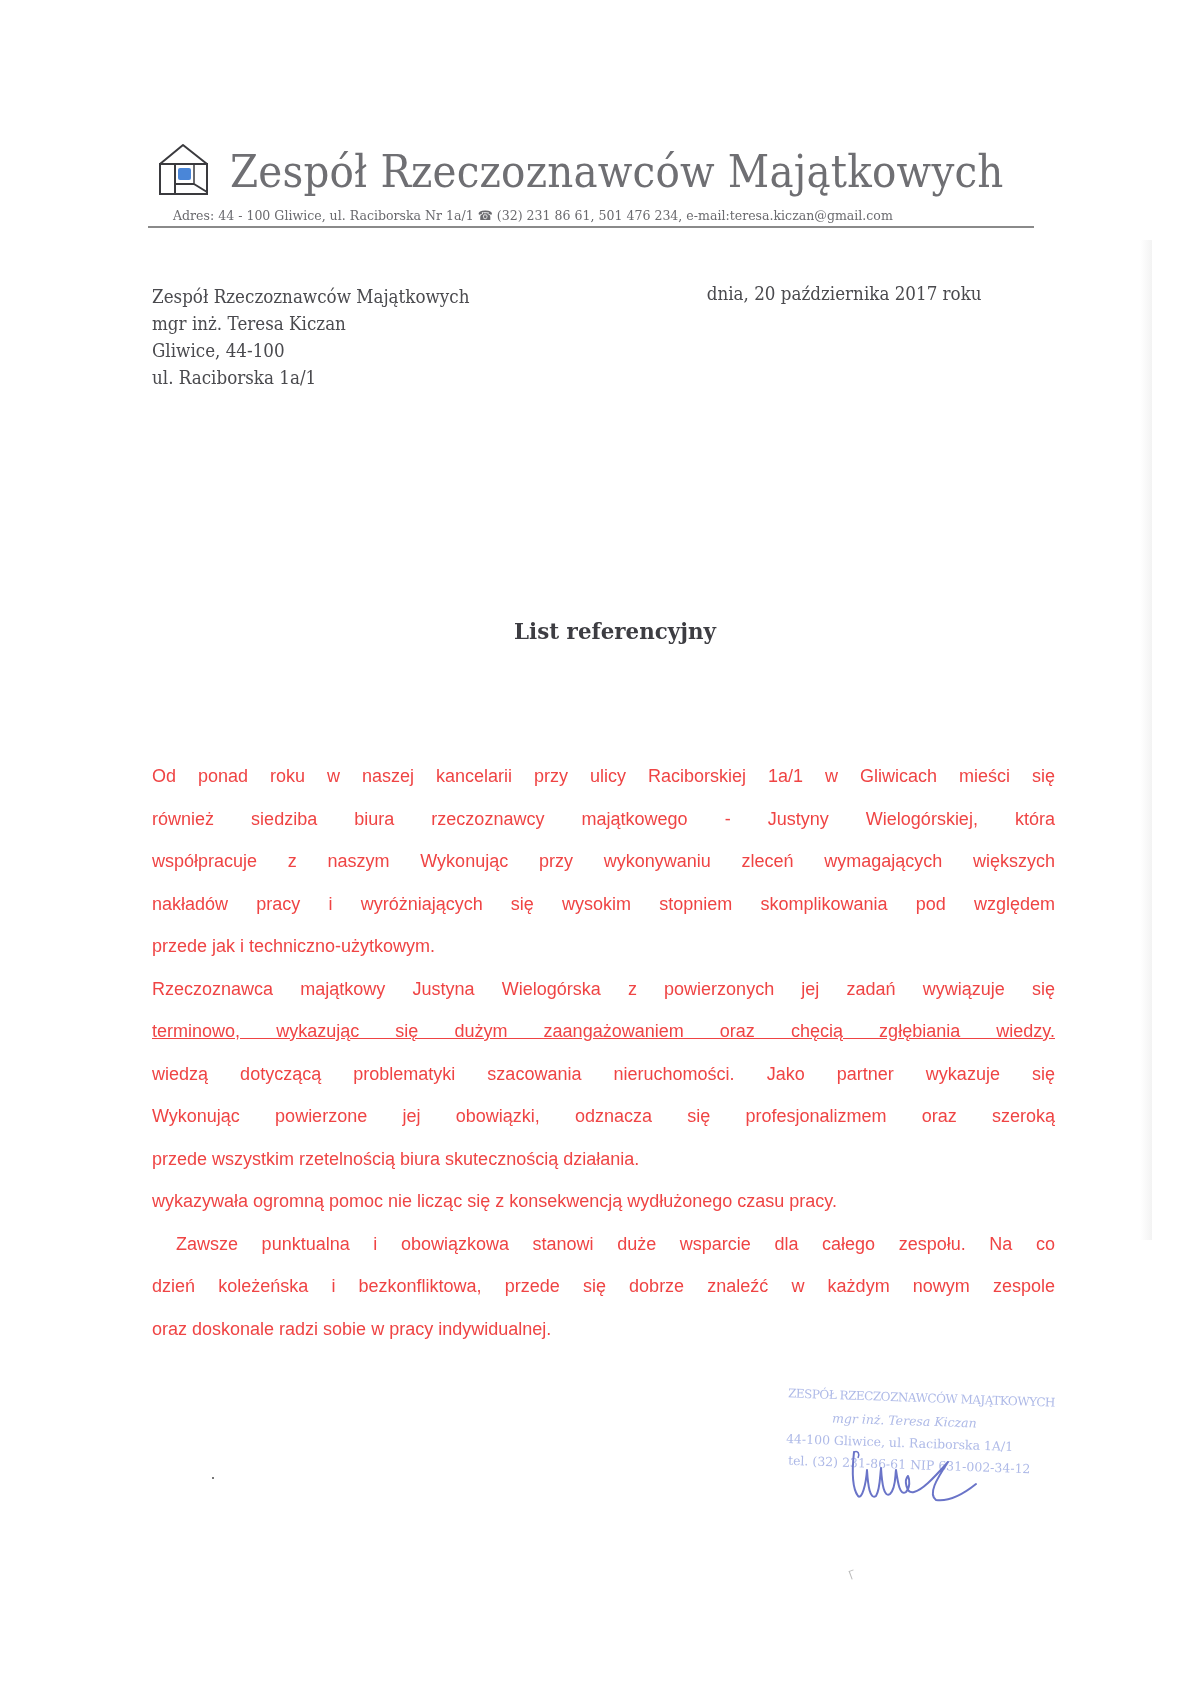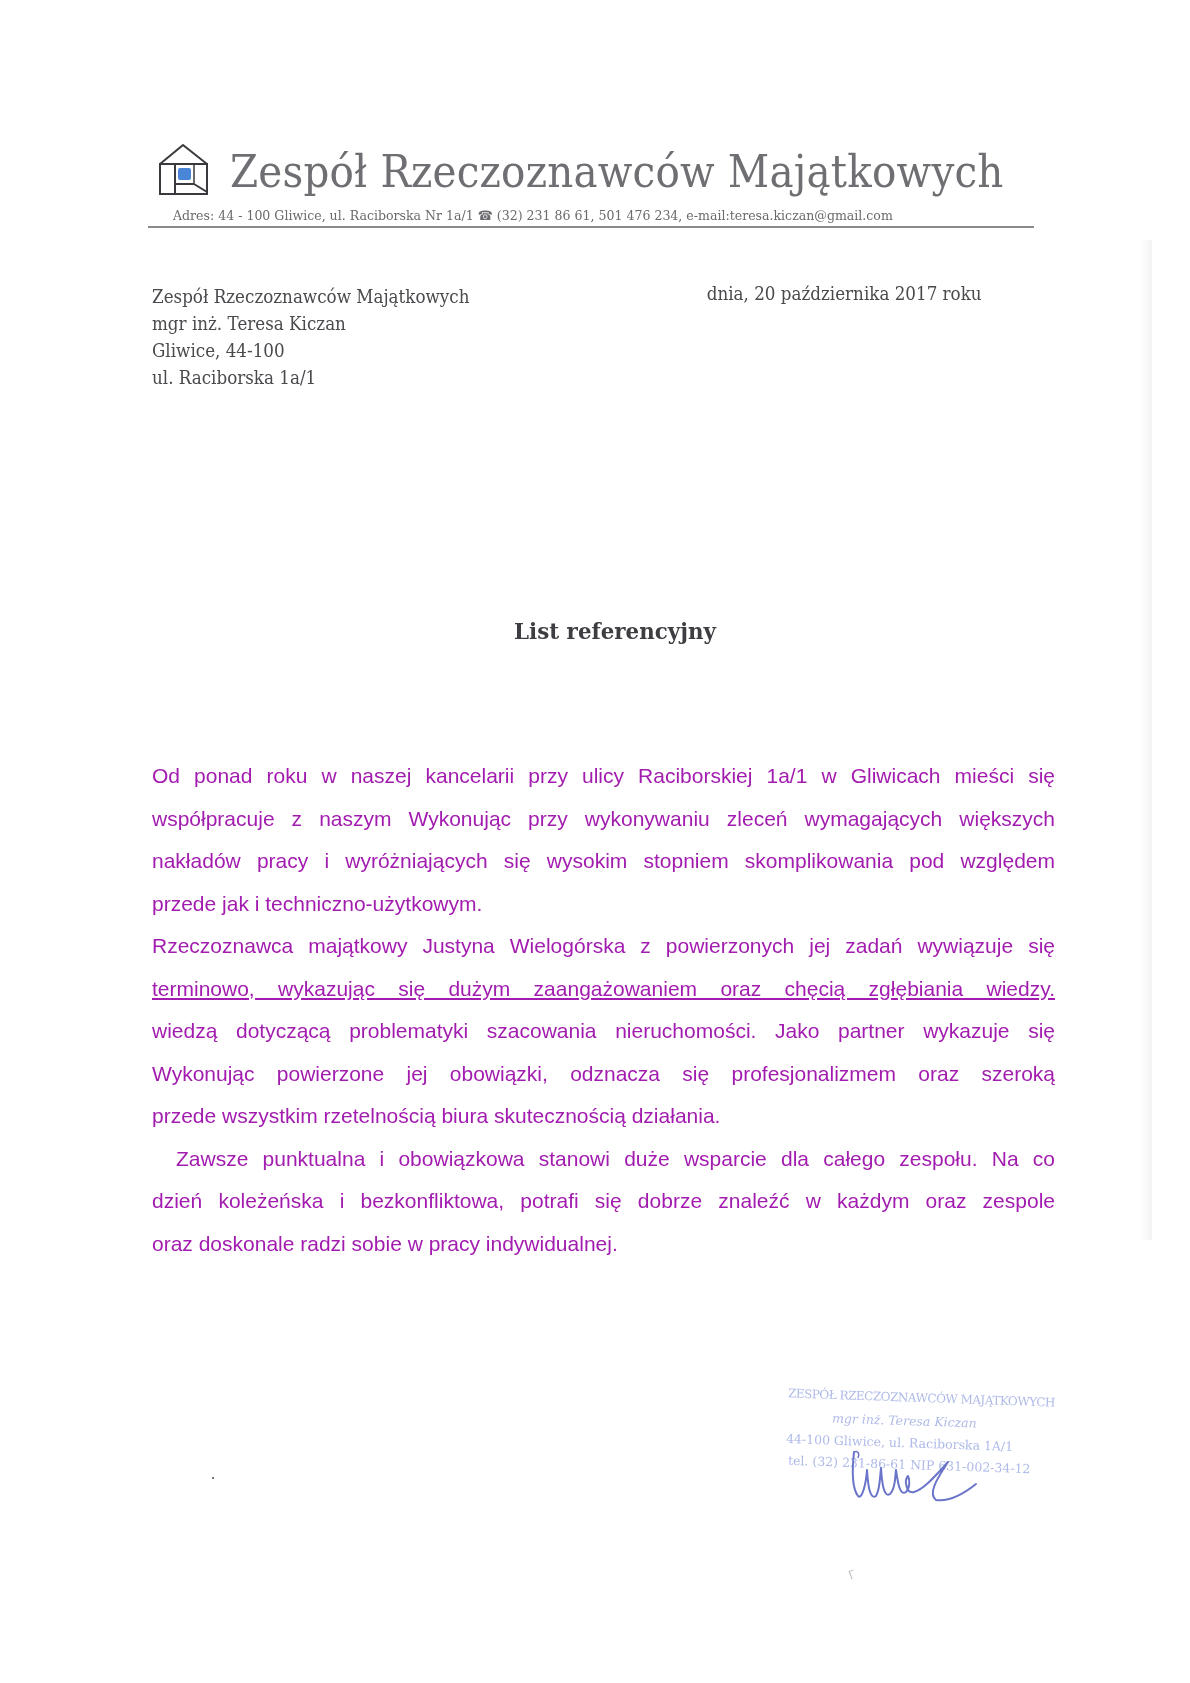--- a/index.html
+++ b/index.html
@@ -55,21 +55,21 @@
     position: absolute; left: 0; width: 1230px; top: 617px; text-align: center;
     font-family: "DejaVu Serif", serif; font-weight: bold;
     font-size: 23px; color: #3d3d42;
     transform: scaleX(0.93); transform-origin: center top;
   }
 
   
   .body-text {
     position: absolute; left: 152px; top: 755px; width: 903px;
     font-family: "Liberation Sans", sans-serif;
-    font-size: 21px; line-height: 42.5px; color: #a21caf;
+    font-size: 18px; line-height: 42.5px; color: #ef4444;
     text-align: justify;
   }
   .body-line {
     display: block; white-space: nowrap; text-align-last: justify;
     text-align: justify;
   }
   .body-line.last { text-align-last: left; }
 
   
   .stamp {
@@ -116,30 +116,32 @@
     <div>mgr inż. Teresa Kiczan</div>
     <div>Gliwice, 44-100</div>
     <div>ul. Raciborska 1a/1</div>
   </div>
   <div class="date-line">dnia, 20 października 2017 roku</div>
 
   <div class="doc-title">List referencyjny</div>
 
   <div class="body-text">
     <span class="body-line" style="display: block;">Od ponad roku w naszej kancelarii przy ulicy Raciborskiej 1a/1 w Gliwicach mieści się</span>
+    <span class="body-line" style="display: block;">również siedziba biura rzeczoznawcy majątkowego -   Justyny Wielogórskiej, która</span>
     <span class="body-line" style="display: block;">współpracuje z naszym Wykonując przy wykonywaniu zleceń wymagających większych</span>
     <span class="body-line" style="display: block;">nakładów pracy i wyróżniających się wysokim stopniem skomplikowania pod względem</span>
     <span class="body-line last" style="display: block;">przede jak i techniczno-użytkowym.</span>
     <span class="body-line" style="display: block;">Rzeczoznawca majątkowy Justyna Wielogórska z powierzonych jej zadań wywiązuje się</span>
     <span class="body-line" style="display: block; text-decoration: underline;">terminowo, wykazując się dużym zaangażowaniem oraz chęcią zgłębiania wiedzy.</span>
     <span class="body-line" style="display: block;">wiedzą dotyczącą problematyki szacowania nieruchomości. Jako partner wykazuje się</span>
     <span class="body-line" style="display: block;">Wykonując powierzone jej obowiązki, odznacza się profesjonalizmem oraz szeroką</span>
     <span class="body-line last" style="display: block;">przede wszystkim rzetelnością biura skutecznością działania.</span>
+    <span class="body-line last" style="display: block;">wykazywała ogromną pomoc nie licząc się z konsekwencją wydłużonego czasu pracy.</span>
     <span class="body-line" style="display: block; margin-left: 24px;">Zawsze punktualna i obowiązkowa stanowi duże wsparcie dla całego zespołu. Na co</span>
-    <span class="body-line" style="display: block;">dzień koleżeńska i bezkonfliktowa, potrafi się dobrze znaleźć w każdym oraz zespole</span>
+    <span class="body-line" style="display: block;">dzień koleżeńska i bezkonfliktowa, przede się dobrze znaleźć w każdym nowym zespole</span>
     <span class="body-line last" style="display: block;">oraz doskonale radzi sobie w pracy indywidualnej.</span>
   </div>
 
   <div class="stamp">
     <div class="stamp-line stamp-l1">ZESPÓŁ RZECZOZNAWCÓW MAJĄTKOWYCH</div>
     <div class="stamp-line stamp-l2">mgr inż. Teresa Kiczan</div>
     <div class="stamp-line stamp-l3">44-100 Gliwice, ul. Raciborska 1A/1</div>
     <div class="stamp-line stamp-l4">tel. (32) 231-86-61  NIP 631-002-34-12</div>
   </div>
   <div class="signature">

